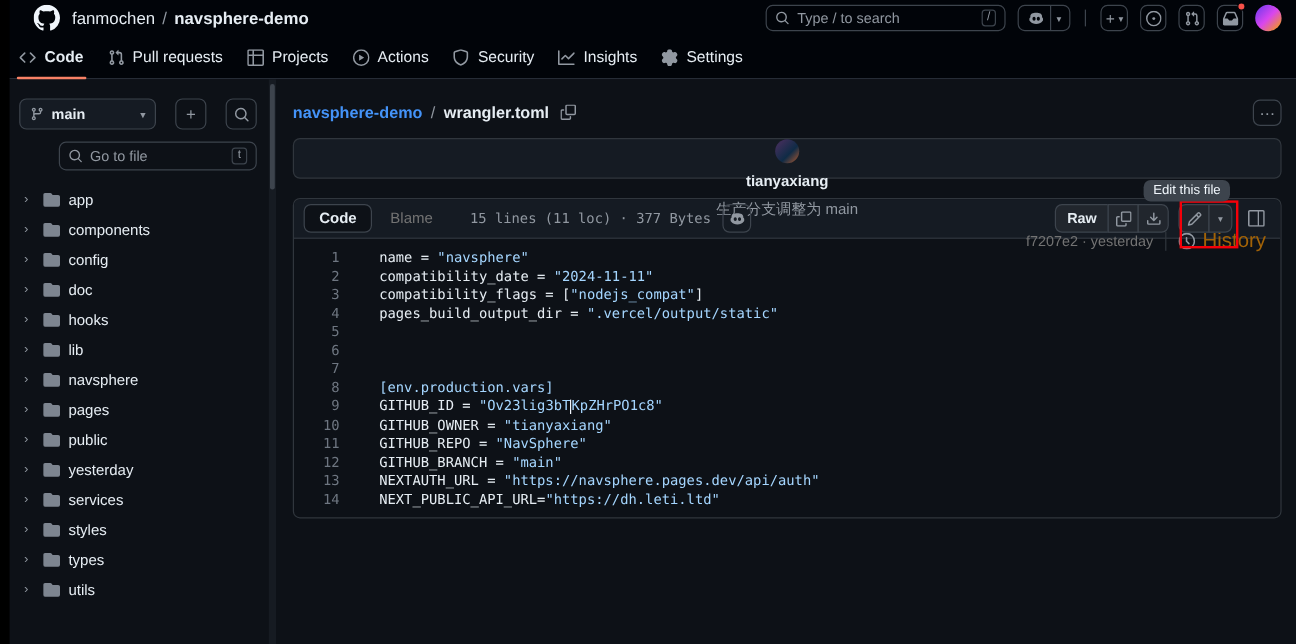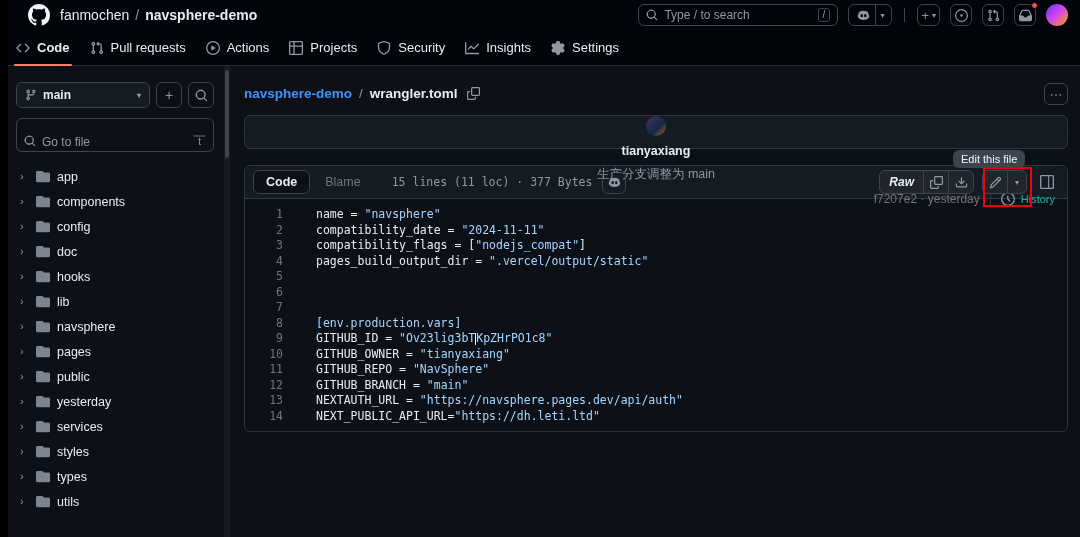--- a/index.html
+++ b/index.html
@@ -63,32 +63,32 @@
   .tab .tab-icon { color:#9198a1; }
   .tab .tab-icon svg { width:14px; height:14px; fill:currentColor; }
   .tab.active { font-weight:700; }
   .tab.active::after { content:""; position:absolute; left:8px; right:8px; bottom:-1px; height:2px; border-radius:2px; background:#f78166; }
 
   
   .sidebar { position:absolute; top:66px; left:8px; width:216px; bottom:0; padding:16px 10px 0 8px; }
   .files-header { display:flex; align-items:center; gap:10px; margin-bottom:14px; }
   .collapse-btn { width:24px; height:24px; border-radius:6px; display:flex; align-items:center; justify-content:center; color:#9198a1; }
   .files-title { font-weight:700; font-size:13.5px; }
-  .branch-row { display:flex; gap:6px; margin-bottom:10px; }
+  .branch-row { display:flex; gap:16px; margin-bottom:10px; }
   .branch-btn {
     flex:1; height:26px; border:1px solid #3d444d; border-radius:6px; background:#151b23;
     display:flex; align-items:center; gap:6px; padding:0 8px; font-size:12px; font-weight:700;
   }
   .branch-btn .ic { color:#9198a1; } .branch-btn .ic svg { width:12px; height:12px; }
   .branch-btn .caret { margin-left:auto; font-size:8px; color:#9198a1; }
   .sq-btn { width:26px; height:26px; border:1px solid #3d444d; border-radius:6px; display:flex; align-items:center; justify-content:center; color:#9198a1; font-size:14px; }
   .sq-btn .ic svg { width:13px; height:13px; }
   .goto {
-    height:24px; border:1px solid #3d444d; border-radius:6px; display:flex; 
-    gap:6px; padding:16px 7px; color:#9198a1; font-size:12px; margin-bottom:12px;
+    height:24px; border:1px solid #3d444d; border-radius:6px; display:flex; align-items:center;
+    gap:6px; padding:4px 7px; color:#9198a1; font-size:12px; margin-bottom:12px;margin-left:33px;
   }
   .goto .ic svg { width:12px; height:12px; }
   .tree-row { display:flex; align-items:center; gap:7px; height:25px; font-size:12.5px; padding-left:4px; cursor:pointer; }
   .tree-row .chev { color:#9198a1; font-size:11px; width:9px; line-height:1; }
   .tree-row .folder { color:#7d8590; } .tree-row .folder svg { width:14px; height:14px; fill:currentColor; }
   .side-scroll { position:absolute; top:66px; left:224px; width:6px; bottom:0; background:#161b22; z-index:10; }
   .side-scroll .thumb { position:absolute; top:4px; left:1px; width:4px; height:88px; border-radius:2px; background:#3d444d; }
 
   
   .main { position:absolute; top:66px; left:244px; width:824px; bottom:0; }
@@ -105,42 +105,42 @@
   .commit-bar {
     margin-top:14px; height:34px; background:#151b23; border:1px solid #30363d; border-radius:6px;
     display:flex; align-items:center; gap:8px; padding:0 12px; font-size:12.5px;flex-direction:column;
   }
   .commit-avatar { width:20px; height:20px; border-radius:50%; background:linear-gradient(135deg,#3a2e58 20%,#0f2b46 60%,#b05a2f 100%); flex-shrink:0; }
   .commit-author { font-weight:700; }
   .commit-msg { color:#9198a1; }
   .commit-right { margin-left:auto; display:flex; align-items:center; gap:10px; }
   .sha-time { color:#737373; font-size:12px; }
   .commit-vdiv { width:1px; height:16px; background:#30363d; }
-  .history-btn { display:flex; align-items:center; gap:6px; color:#14b8a6; font-size:11px; }
+  .history-btn { display:flex; align-items:center; gap:6px; color:#a16207; font-size:17px; }
   .history-btn .ic { color:#9198a1; } .history-btn .ic svg { width:14px; height:14px; }
 
   .file-box { margin-top:16px; height:267px; border:1px solid #30363d; border-radius:6px; overflow:hidden; background:#0d1117; }
   .file-toolbar {
     height:33px; background:#151b23; border-bottom:1px solid #30363d;
     display:flex; align-items:center; gap:10px; padding:0 8px;
   }
   .seg-tabs { display:flex; align-items:center; gap:2px; }
   .seg { height:24px; padding:0 12px; display:flex; align-items:center; font-size:12.5px; color:#737373; border-radius:6px; border:1px solid transparent; cursor:pointer; }
   .seg.active { color:#e6edf3; font-weight:700; background:#0d1117; border-color:#3d444d; }
   .file-meta { color:#9198a1; font-family:"DejaVu Sans Mono","Liberation Mono",monospace; font-size:11.5px; margin-left:8px; }
   .tb-icon-btn { width:24px; height:24px; border:1px solid #3d444d; border-radius:6px; display:flex; align-items:center; justify-content:center; color:#9198a1; }
   .tb-icon-btn .ic svg { width:13px; height:13px; }
   .toolbar-right { margin-left:auto; display:flex; align-items:center; gap:8px; }
   .btn-group { display:flex; }
   .gbtn {
     height:24px; border:1px solid #3d444d; background:#21262d; color:#e6edf3;
     display:flex; align-items:center; justify-content:center; padding:0 9px; font-size:12px; cursor:pointer;
   }
   .gbtn + .gbtn { margin-left:-1px; }
-  .gbtn:first-child { border-radius:6px 0 0 6px;font-style:italic; }
+  .gbtn:first-child { border-radius:6px 0 0 6px; }
   .gbtn:last-child { border-radius:0 6px 6px 0; }
   .gbtn.icon { padding:0; width:26px; color:#9198a1; }
   .gbtn.icon .ic svg { width:13px; height:13px; }
   .gbtn.raw { font-weight:700; }
   .gbtn.caret-btn { width:18px; font-size:8px; color:#9198a1; }
   .panel-btn { width:24px; height:24px; display:flex; align-items:center; justify-content:center; color:#9198a1; }
   .panel-btn .ic svg { width:14px; height:14px; }
 
   .code-area { padding:8px 0 0 0; font-family:"DejaVu Sans Mono","Liberation Mono",monospace; font-size:11.5px; line-height:15.5px; }
   .code-row { display:flex; }
@@ -232,32 +232,32 @@
     <span class="tab-icon ic">
         <svg viewBox="0 0 16 16" fill="currentColor">
           <path d="M1.5 3.25a2.25 2.25 0 1 1 3 2.122v5.256a2.251 2.251 0 1 1-1.5 0V5.372A2.25 2.25 0 0 1 1.5 3.25Zm5.677-.177L9.573.677A.25.25 0 0 1 10 .854V2.5h1A2.5 2.5 0 0 1 13.5 5v5.628a2.251 2.251 0 1 1-1.5 0V5a1 1 0 0 0-1-1h-1v1.646a.25.25 0 0 1-.427.177L7.177 3.427a.25.25 0 0 1 0-.354ZM3.75 2.5a.75.75 0 1 0 0 1.5.75.75 0 0 0 0-1.5Zm0 9.5a.75.75 0 1 0 0 1.5.75.75 0 0 0 0-1.5Zm8.25.75a.75.75 0 1 0 1.5 0 .75.75 0 0 0-1.5 0Z"></path>
         </svg>
       </span>
     <span class="tab-label">Pull requests</span>
   </div>
     <div class="tab">
     <span class="tab-icon ic">
         <svg viewBox="0 0 16 16" fill="currentColor">
+          <path d="M0 1.75C0 .784.784 0 1.75 0h12.5C15.216 0 16 .784 16 1.75v12.5A1.75 1.75 0 0 1 14.25 16H1.75A1.75 1.75 0 0 1 0 14.25ZM6.5 6.5v8h7.75a.25.25 0 0 0 .25-.25V6.5Zm8-1.5V1.75a.25.25 0 0 0-.25-.25H6.5V5Zm-9.5 0V1.5H1.75a.25.25 0 0 0-.25.25V5Zm-3.5 1.5v7.75c0 .138.112.25.25.25H5v-8Z"></path>
+        </svg>
+      </span>
+    <span class="tab-label">Projects</span>
+  </div>
+    <div class="tab">
+    <span class="tab-icon ic">
+        <svg viewBox="0 0 16 16" fill="currentColor">
           <path d="M8 0a8 8 0 1 1 0 16A8 8 0 0 1 8 0ZM1.5 8a6.5 6.5 0 1 0 13 0 6.5 6.5 0 0 0-13 0Zm4.879-2.773 4.264 2.559a.25.25 0 0 1 0 .428l-4.264 2.559A.25.25 0 0 1 6 10.559V5.442a.25.25 0 0 1 .379-.215Z"></path>
         </svg>
       </span>
     <span class="tab-label">Actions</span>
-  </div>
-    <div class="tab">
-    <span class="tab-icon ic">
-        <svg viewBox="0 0 16 16" fill="currentColor">
-          <path d="M0 1.75C0 .784.784 0 1.75 0h12.5C15.216 0 16 .784 16 1.75v12.5A1.75 1.75 0 0 1 14.25 16H1.75A1.75 1.75 0 0 1 0 14.25ZM6.5 6.5v8h7.75a.25.25 0 0 0 .25-.25V6.5Zm8-1.5V1.75a.25.25 0 0 0-.25-.25H6.5V5Zm-9.5 0V1.5H1.75a.25.25 0 0 0-.25.25V5Zm-3.5 1.5v7.75c0 .138.112.25.25.25H5v-8Z"></path>
-        </svg>
-      </span>
-    <span class="tab-label">Projects</span>
   </div>
     <div class="tab">
     <span class="tab-icon ic">
         <svg viewBox="0 0 16 16" fill="currentColor">
           <path d="M7.467.133a1.748 1.748 0 0 1 1.066 0l5.25 1.68A1.75 1.75 0 0 1 15 3.48V7c0 1.566-.32 3.182-1.303 4.682-.983 1.498-2.585 2.813-5.032 3.855a1.697 1.697 0 0 1-1.33 0c-2.447-1.042-4.049-2.357-5.032-3.855C1.32 10.182 1 8.566 1 7V3.48a1.75 1.75 0 0 1 1.217-1.667Zm.61 1.429a.25.25 0 0 0-.153 0l-5.25 1.68a.25.25 0 0 0-.174.238V7c0 1.358.275 2.666 1.057 3.86.784 1.194 2.121 2.34 4.366 3.297a.196.196 0 0 0 .154 0c2.245-.956 3.582-2.104 4.366-3.298C13.225 9.666 13.5 8.36 13.5 7V3.48a.251.251 0 0 0-.174-.237l-5.25-1.68Z"></path>
         </svg>
       </span>
     <span class="tab-label">Security</span>
   </div>
     <div class="tab">

